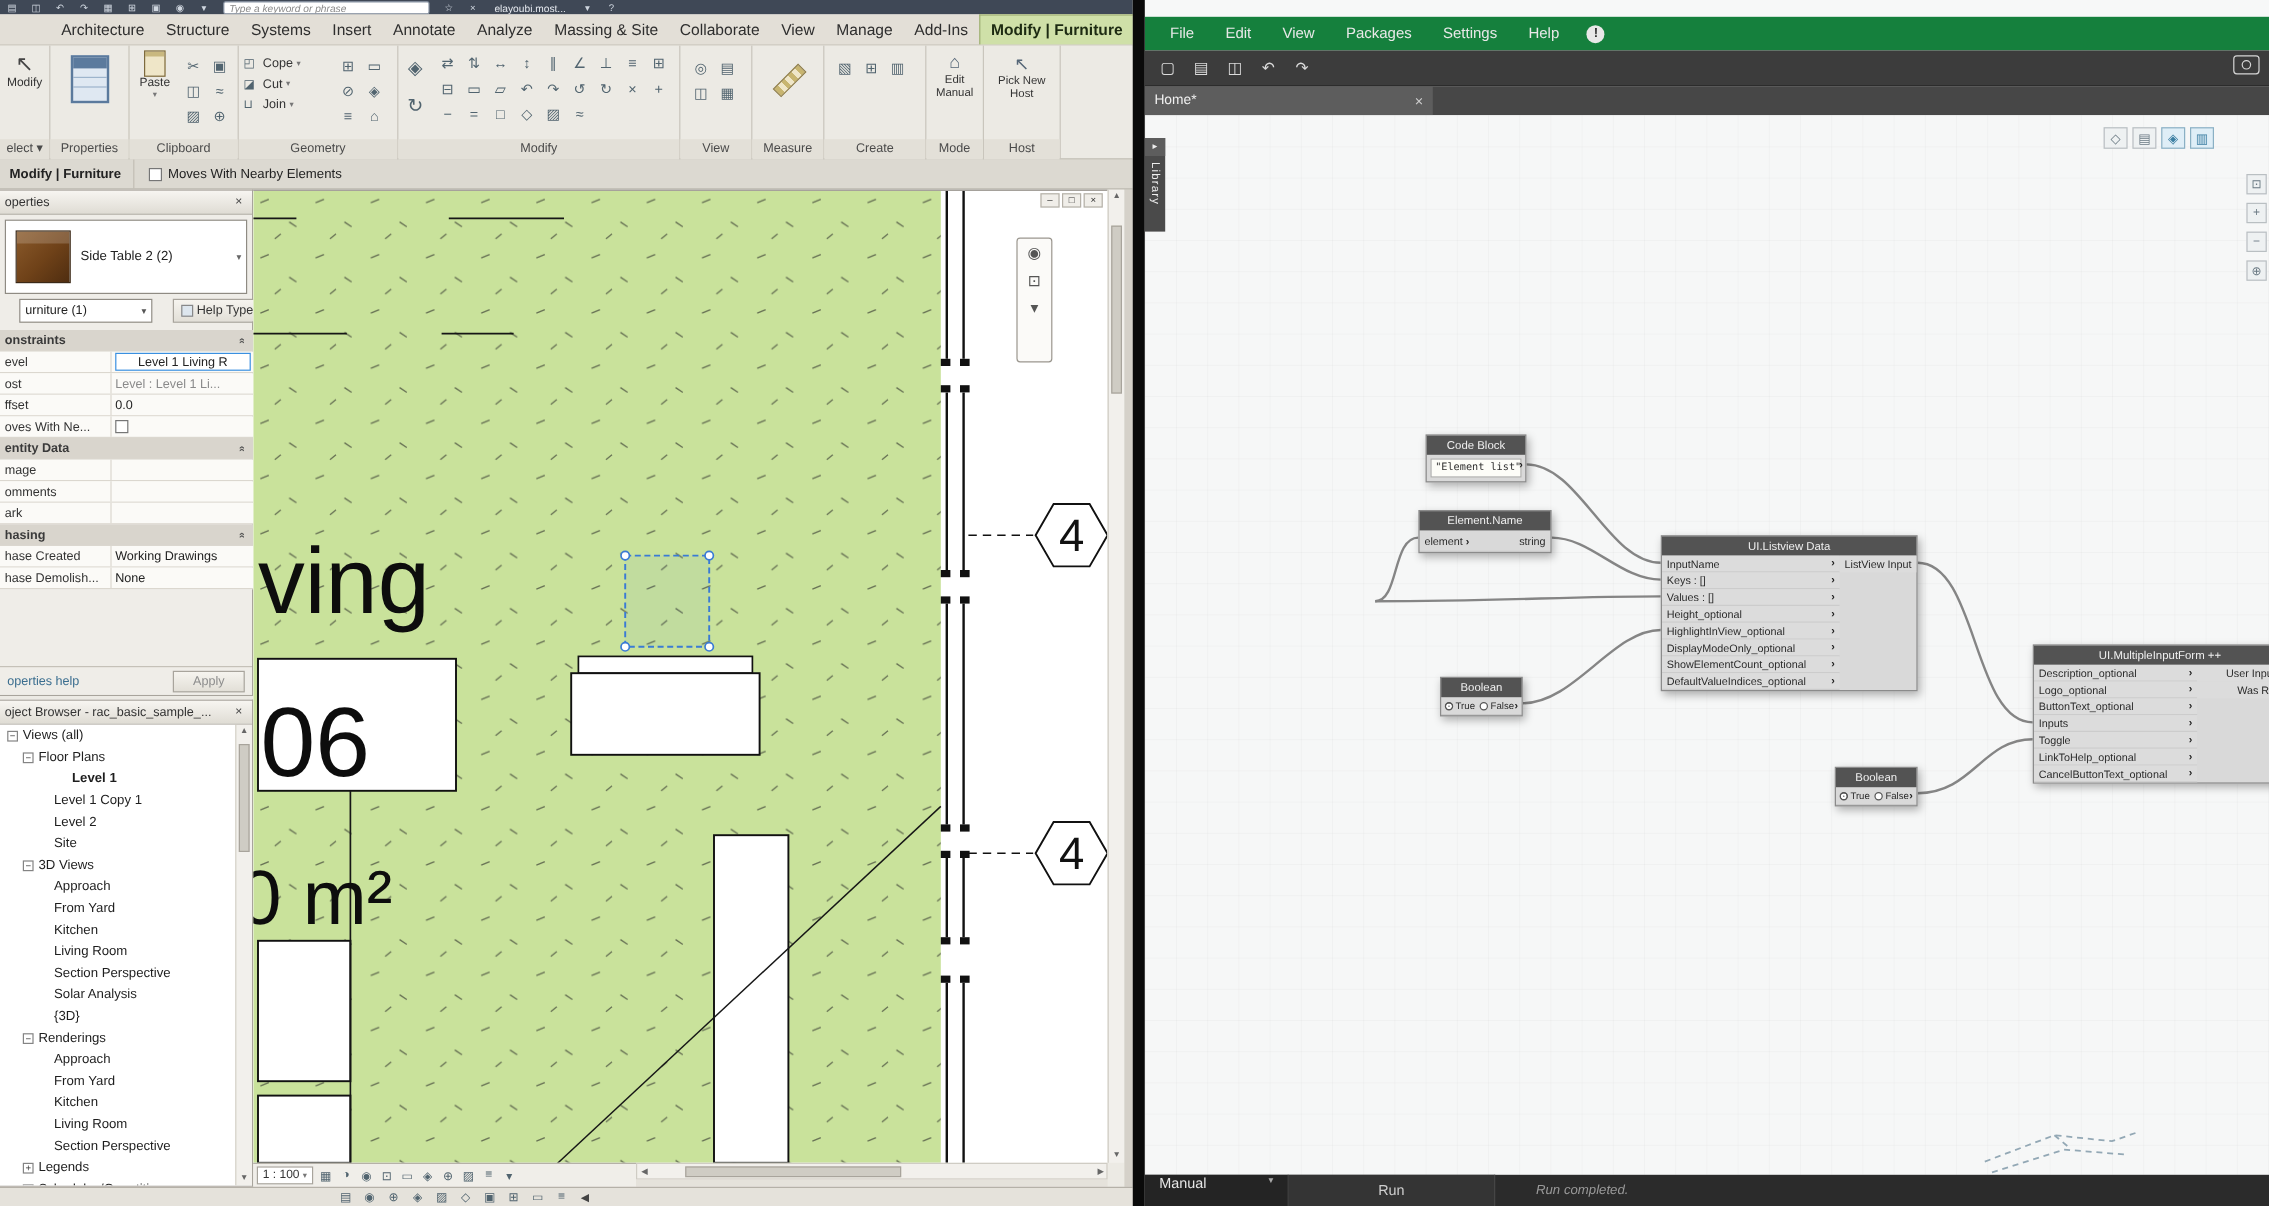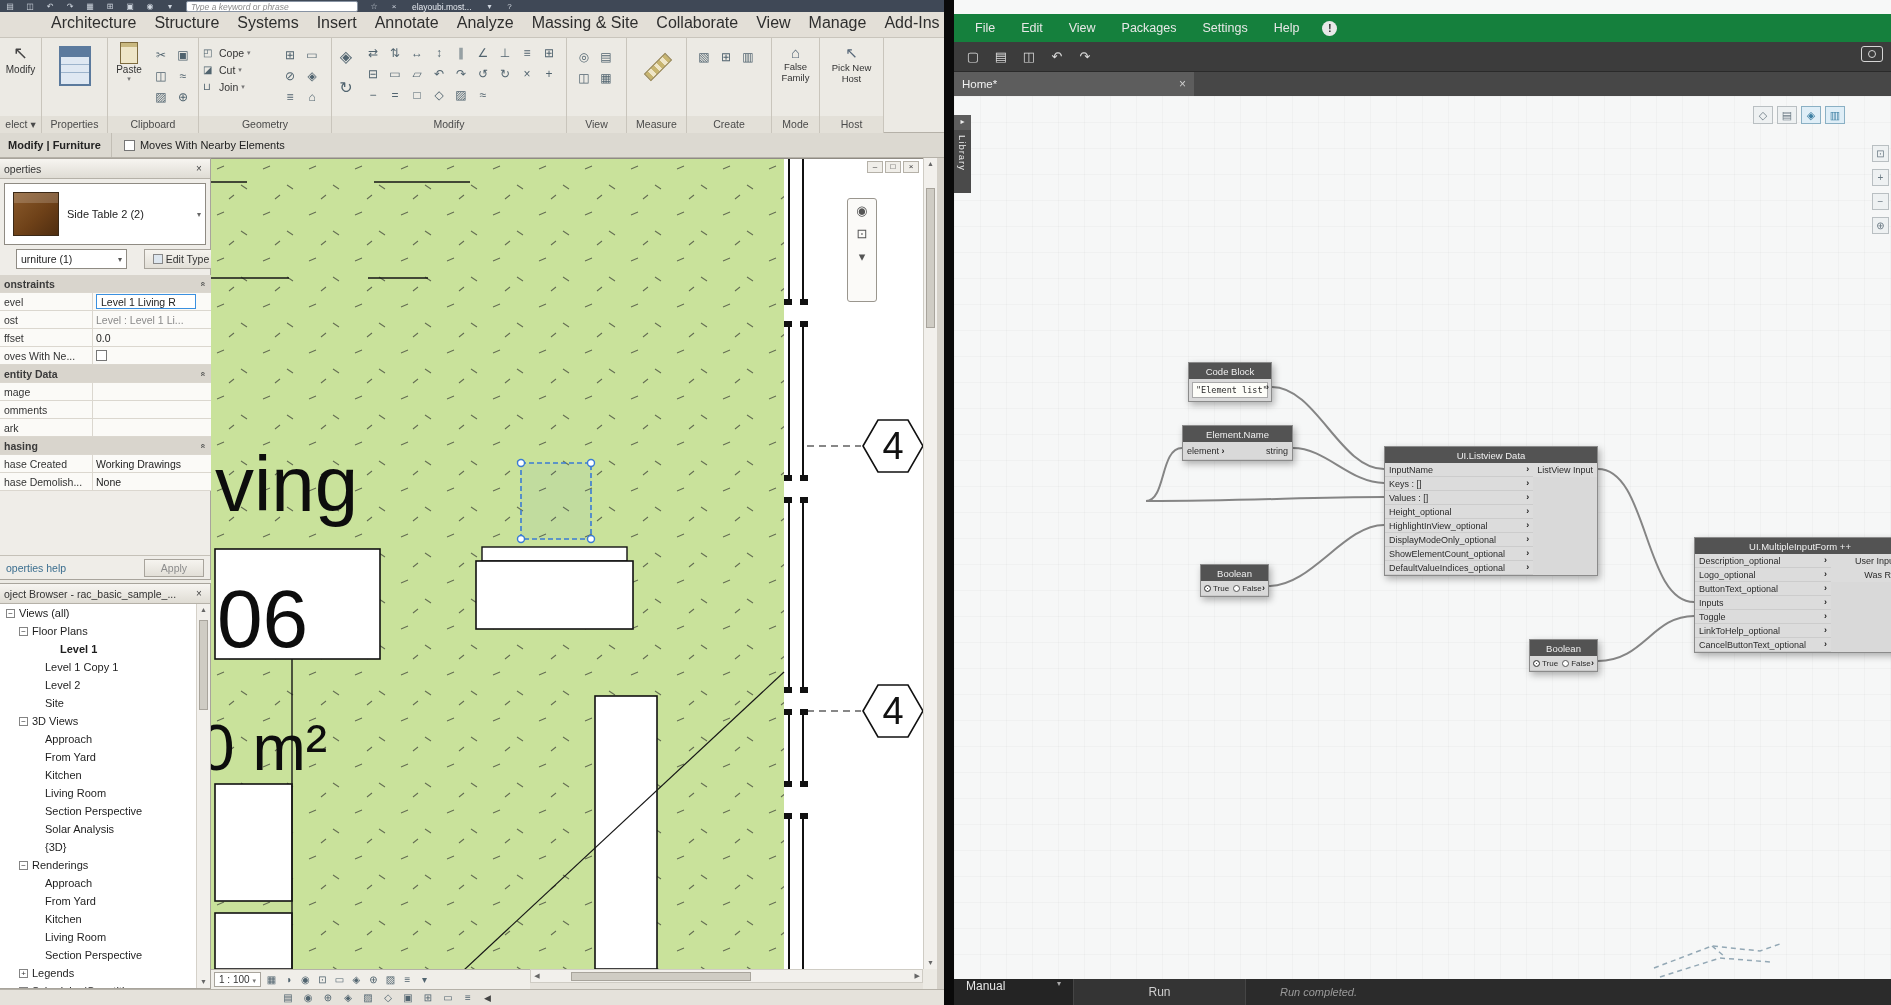--- a/index.html
+++ b/index.html
@@ -7,21 +7,21 @@
   #app{position:relative;width:1891px;height:1005px;font-family:"Liberation Sans",sans-serif;color:#222}
 
   
   #revit{position:absolute;left:0;top:0;width:944px;height:1005px;background:#eceae4;overflow:hidden}
   #rv-titlebar{position:absolute;left:0;top:0;width:944px;height:12px;background:#3f4856;display:flex;align-items:flex-end;overflow:hidden}
   .tb-ic{width:20px;height:12px;font-size:8px;color:#cfd6df;display:inline-flex;align-items:center;justify-content:center}
   #rv-search{width:172px;height:11px;background:#fff;border:1px solid #8893a3;border-radius:2px;font-size:8.5px;font-style:italic;color:#8a8a8a;padding:0 4px;margin:0 6px;white-space:nowrap;overflow:hidden}
   #rv-user{font-size:8.5px;color:#e6eaf0;margin:0 8px;white-space:nowrap}
 
   #rv-tabrow{position:absolute;left:0;top:12px;width:944px;height:26px;background:#e3dfd7;border-bottom:1px solid #c9c5bc;display:flex;align-items:flex-end;padding-left:42px}
-  .rv-tab{font-size:16px;color:#2e2e2e;padding:4px 9px 5px;white-space:nowrap;cursor:default}
+  .rv-tab{font-size:13px;color:#2e2e2e;padding:4px 9px 5px;white-space:nowrap;cursor:default}
   .rv-tab.context{background:#cfe0a8;border:1px solid #9fae74;border-bottom:none;font-weight:bold;color:#1d2b12}
   #rv-tab-extra{margin-left:6px;display:flex;align-items:center;gap:4px;padding-bottom:4px}
   .mini-btn{font-size:9px;color:#555;border:1px solid #b5b1a8;background:#efede7;padding:0 4px;height:14px;line-height:13px}
 
   #rv-ribbon{position:absolute;left:0;top:38px;width:944px;height:95px;background:#eceae4;border-bottom:1px solid #b5b1a8}
   .rvp{position:absolute;top:0;height:95px;border-right:1px solid #c9c5bc}
   .rvp-label{position:absolute;bottom:0;left:0;right:0;height:17px;font-size:10.5px;color:#4a4a4a;text-align:center;line-height:16px;background:#e3e0d8;white-space:nowrap;overflow:hidden}
   .gx{display:inline-flex;align-items:center;justify-content:center;color:#51646f;font-size:12px;width:22px;height:21px}
   .bigbtn{display:flex;flex-direction:column;align-items:center;justify-content:flex-start;font-size:10px;color:#333;text-align:center}
   .grow{display:flex;align-items:center;height:17px;font-size:10.5px;color:#333;padding:0 2px;white-space:nowrap}
@@ -43,21 +43,21 @@
   #rv-typedd{margin-left:auto;margin-right:4px;font-size:8px;color:#666}
   #rv-selrow{position:absolute;left:16px;top:90px;width:202px;height:20px;display:flex;gap:17px}
   #rv-selector{flex:1;background:#fff;border:1px solid #8f8b83;font-size:10.5px;display:flex;align-items:center;padding:0 4px;color:#222}
   #rv-selector .dd{margin-left:auto;font-size:8px;color:#555}
   #rv-edittype{width:74px;border:1px solid #a8a49c;background:linear-gradient(#f6f4ef,#e2dfd7);font-size:10.5px;display:flex;align-items:center;justify-content:center;gap:3px;color:#333}
   #rv-prop-rows{position:absolute;left:0;top:116px;width:211px}
   .prow{display:flex;height:18px;border-bottom:1px solid #dbd7cf;font-size:10.5px;align-items:center;background:#fbfaf7}
   .prow .lab{width:93px;padding-left:4px;color:#333;border-right:1px solid #dbd7cf;white-space:nowrap;overflow:hidden;height:100%;display:flex;align-items:center}
   .prow .val{flex:1;padding-left:3px;color:#222;height:100%;display:flex;align-items:center;white-space:nowrap;overflow:hidden}
   .prow .val.gray{color:#8a8a8a}
-  .prow .val .edit{border:1px solid #3a90e0;background:#fff;height:15px;line-height:14px;padding:0 4px;min-width:100px}
+  .prow .val .edit{border:1px solid #3a90e0;background:#fff;height:15px;line-height:14px;padding:0 18px;min-width:100px}
   .prow.section{background:#d9d5cd;font-weight:bold;color:#3a3a3a}
   .prow.section .slab{padding-left:4px}
   .prow.section .schev{margin-left:auto;margin-right:6px;transform:rotate(90deg);font-size:9px;color:#555}
   #rv-prop-footer{position:absolute;left:0;bottom:0;width:100%;height:24px;border-top:1px solid #c5c1b8;display:flex;align-items:center;background:#efede8}
   #rv-help{font-size:10.5px;color:#3b6e8f;margin-left:6px}
   #rv-apply{margin-left:auto;margin-right:6px;width:60px;height:18px;border:1px solid #a8a49c;background:linear-gradient(#f6f4ef,#e2dfd7);color:#8d8d8d;font-size:10.5px;text-align:center;line-height:16px}
 
   
   #rv-browser{position:absolute;left:0;top:583px;width:211px;height:406px;background:#fff;border:1px solid #a8a49c;border-left:none;overflow:hidden}
   #rv-tree{position:absolute;left:0;top:20px;right:14px;bottom:0;overflow:hidden;background:#fff}
@@ -317,21 +317,21 @@
             <div class="gx">▧</div>
             <div class="gx">⊞</div>
             <div class="gx">▥</div>
           </div>
         <div class="rvp-label">Create</div>
       </div>
 
       <div class="rvp" style="left:772px;width:48px">
         <div class="bigbtn" style="margin-top:6px;padding:0 2px">
           <span style="font-size:15px;color:#567">⌂</span>
-          <span style="font-size:9.5px">False Family</span>
+          <span style="font-size:9.5px">Edit Manual</span>
         </div>
         <div class="rvp-label">Mode</div>
       </div>
 
       <div class="rvp" style="left:820px;width:64px">
         <div class="bigbtn" style="margin-top:6px;padding:0 4px">
           <span style="font-size:15px;color:#567">↖</span>
           <span style="font-size:9.5px">Pick New Host</span>
         </div>
         <div class="rvp-label">Host</div>
@@ -354,21 +354,21 @@
         <div id="rv-typename">Side Table 2 (2)</div>
         <div id="rv-typedd">▾</div>
       </div>
       <div id="rv-selrow">
         <div id="rv-selector">
           <span>urniture (1)</span>
             <span class="dd">▾</span>
         </div>
         <div id="rv-edittype">
           <span style="width:10px;height:10px;border:1px solid #888;background:#dde6ee;display:inline-block"></span>
-          <span>Edit Type</span>
+          <span>Help Type</span>
         </div>
       </div>
       <div id="rv-prop-rows">
           <div class="prow section">
             <span class="slab">onstraints</span>
             <span class="schev">«</span>
           </div>
           <div class="prow edit">
             <span class="lab">evel</span>
             <span class="val">

